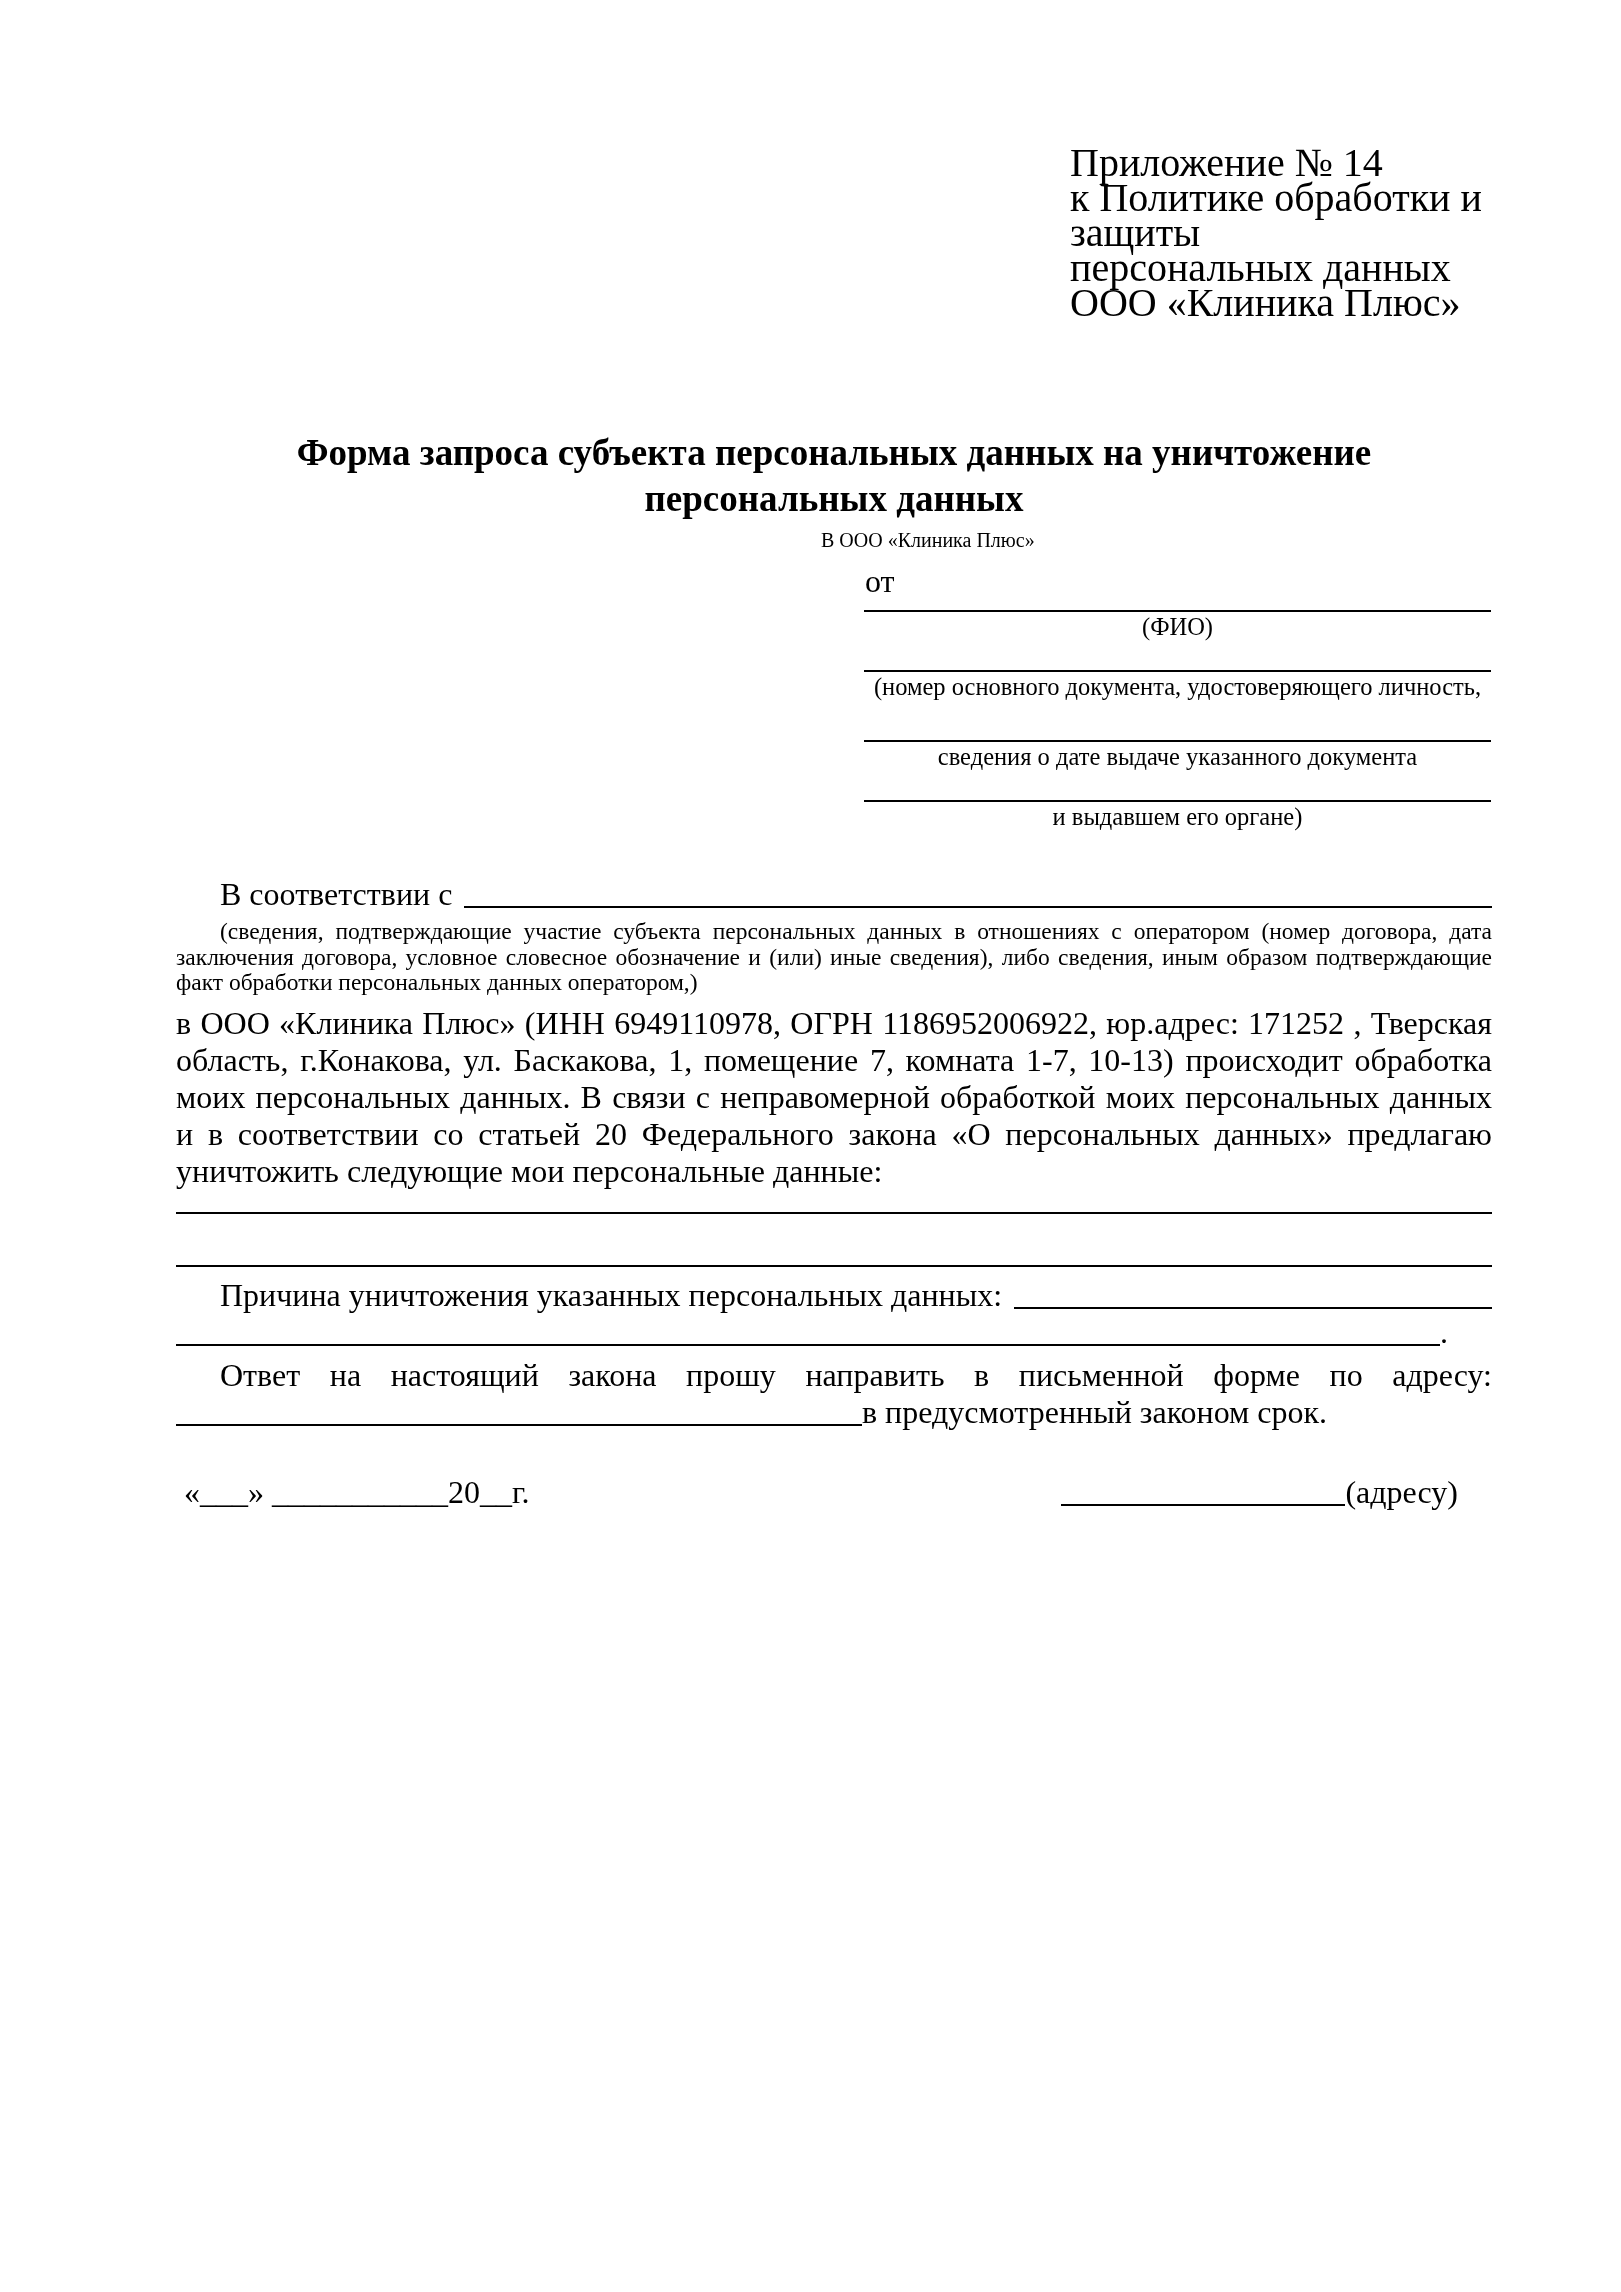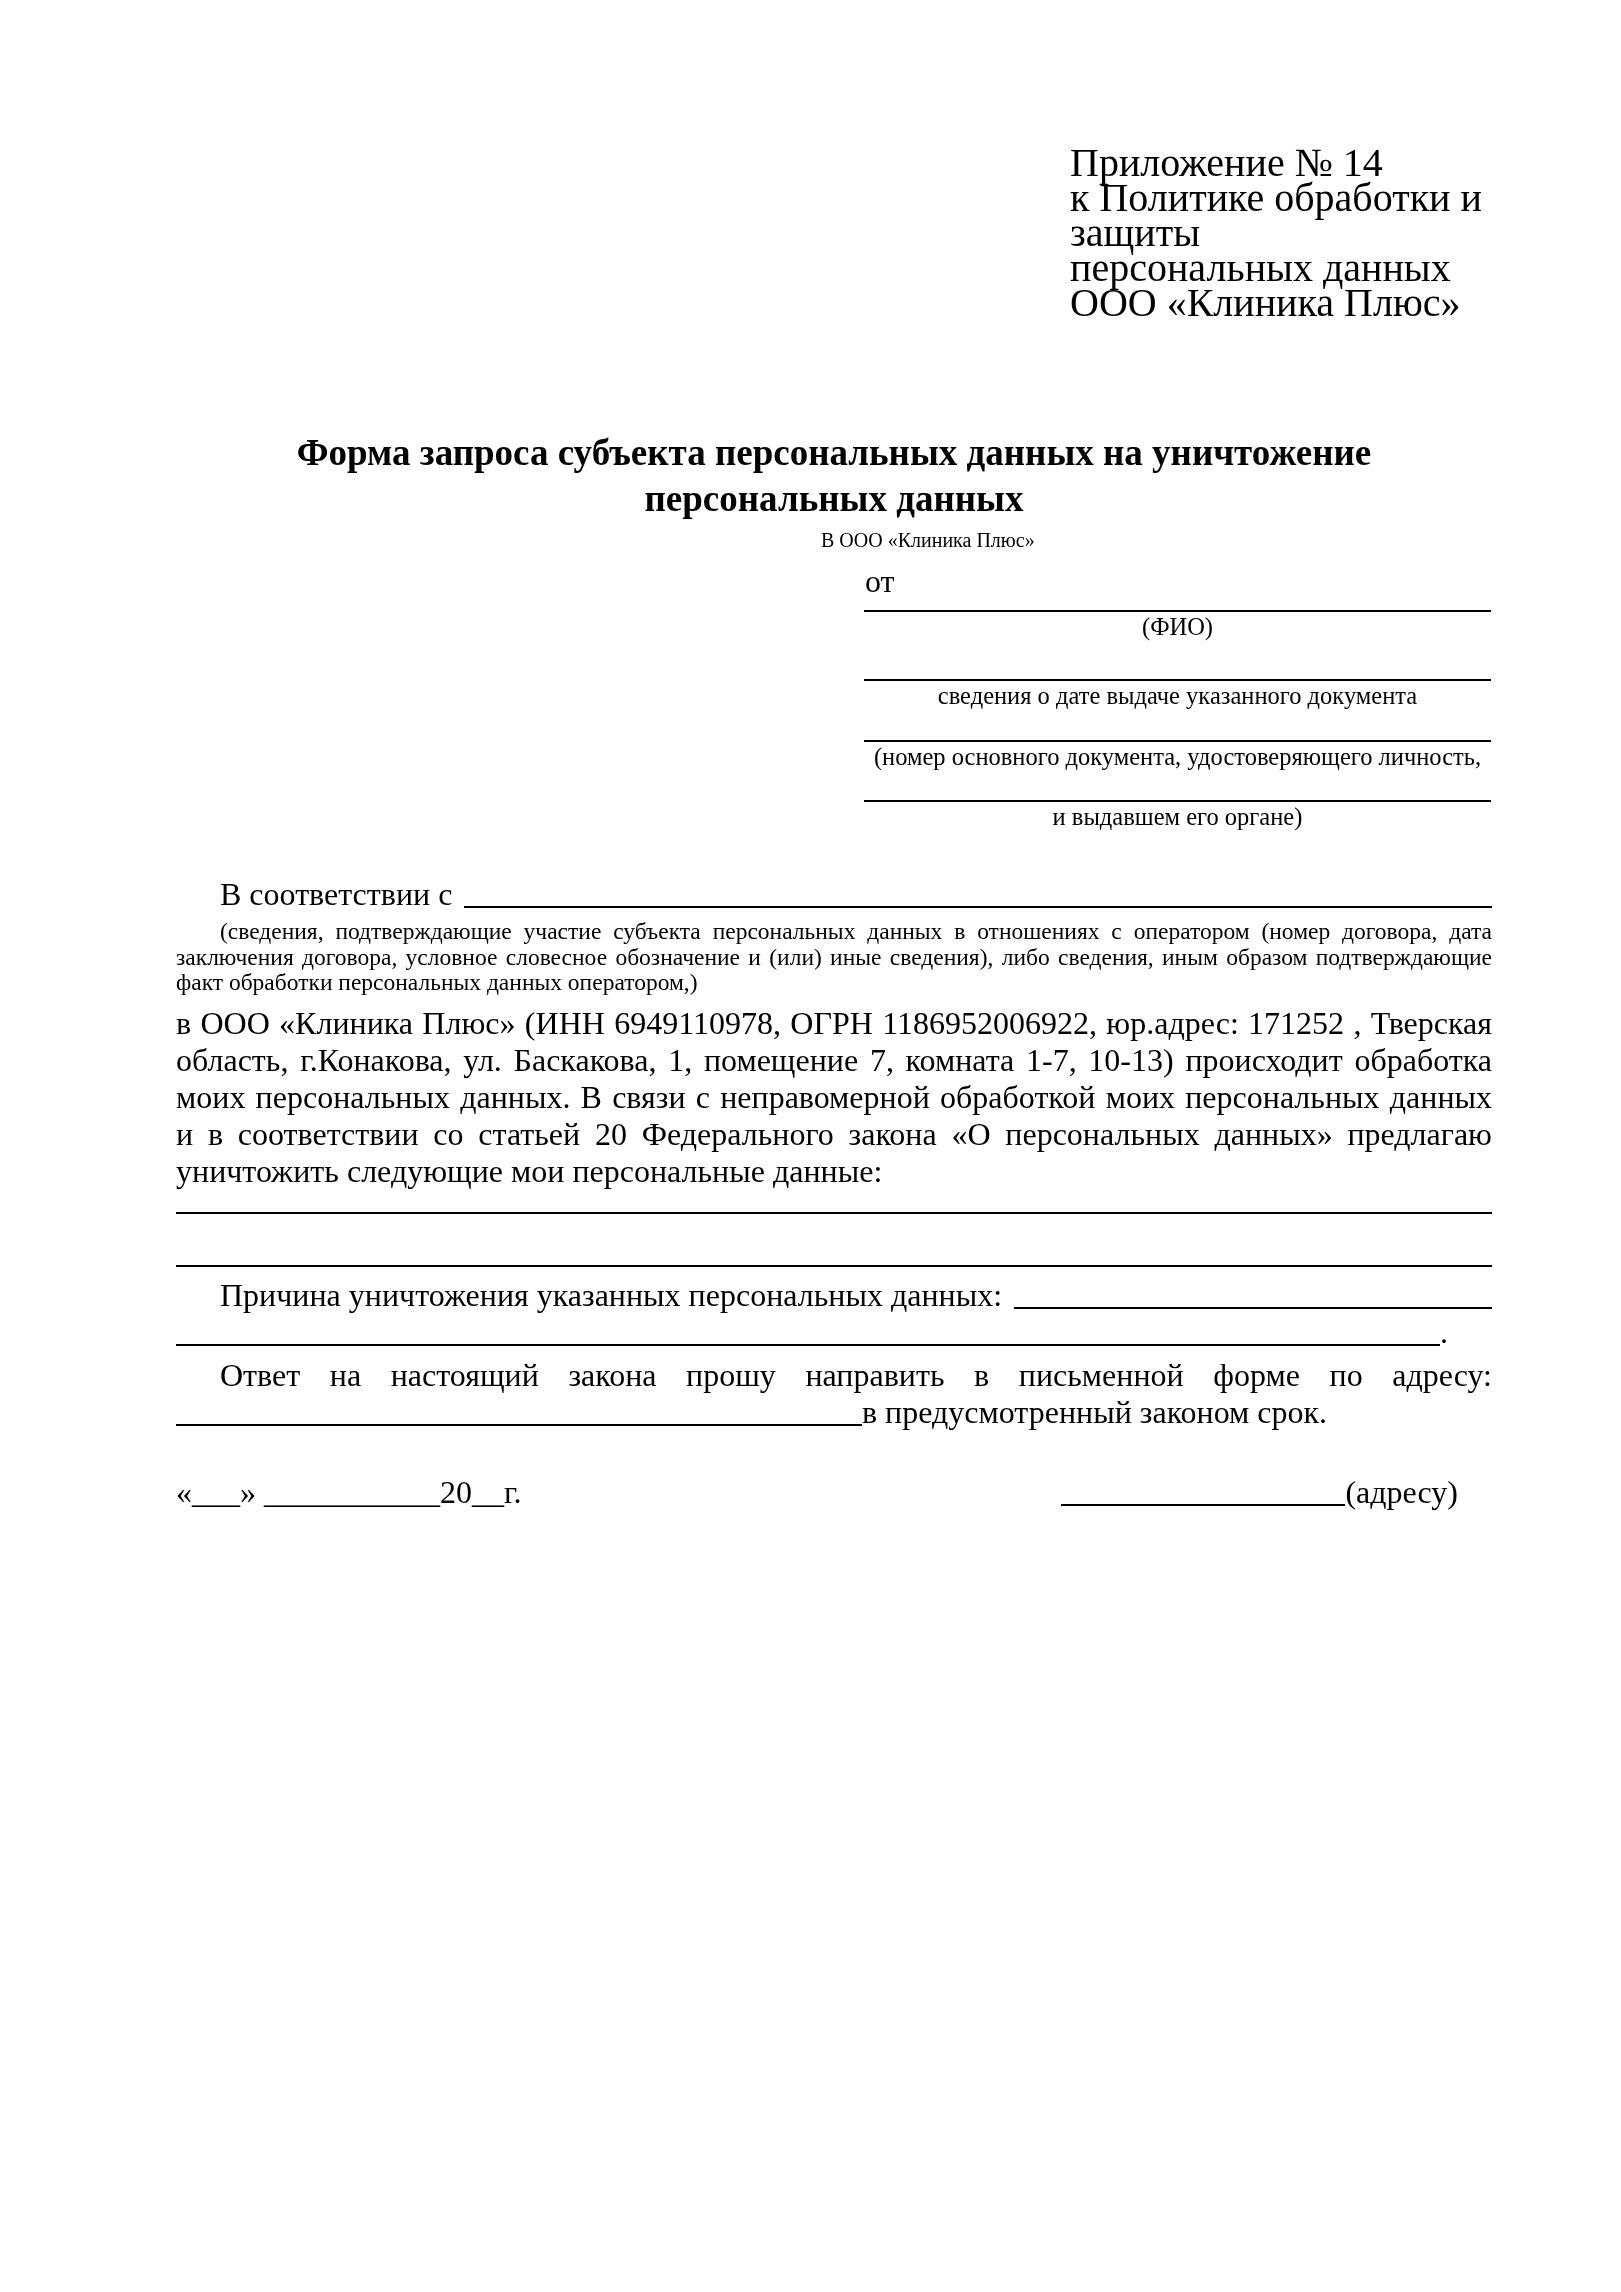--- a/index.html
+++ b/index.html
@@ -67,21 +67,21 @@
   .answer2 { display: flex; align-items: flex-end; font-size: 32px; line-height: 37px; }
   .addr-line { width: 686px; border-bottom: 2.9px solid #000; margin-bottom: 4.9px; }
   .answer2 .tail { white-space: nowrap; }
 
   .bottom-row {
     margin-top: 43px;
     display: flex;
     justify-content: space-between;
     align-items: flex-end;
     padding-right: 34px;
-    font-size: 32px; line-height: 37px;
+    font-size: 32px; line-height: 37px; margin-left: 8px;
   }
   .sig { display: flex; align-items: flex-end; }
   .sig-line { width: 284px; border-bottom: 2.9px solid #000; margin-bottom: 4.9px; }
 </style>
 </head>
 <body>
 
 <div class="page">
   <div class="content">
 
@@ -99,28 +99,28 @@
 
     <div class="addressee">В ООО «Клиника Плюс»</div>
 
     <div class="from-label">от</div>
 
     <div class="ffield f1">
       <div class="fline"></div>
       <div class="fcap">(ФИО)</div>
     </div>
 
+    <div class="ffield f2">
+      <div class="fline"></div>
+      <div class="fcap">(номер основного документа, удостоверяющего личность,</div>
+    </div>
+
     <div class="ffield f3">
       <div class="fline"></div>
       <div class="fcap">сведения о дате выдаче указанного документа</div>
-    </div>
-
-    <div class="ffield f2">
-      <div class="fline"></div>
-      <div class="fcap">(номер основного документа, удостоверяющего личность,</div>
     </div>
 
     <div class="ffield f4">
       <div class="fline"></div>
       <div class="fcap">и выдавшем его органе)</div>
     </div>
 
     <div class="accordance">
       <span class="lead">В соответствии с</span>
       <span class="fill"></span>

